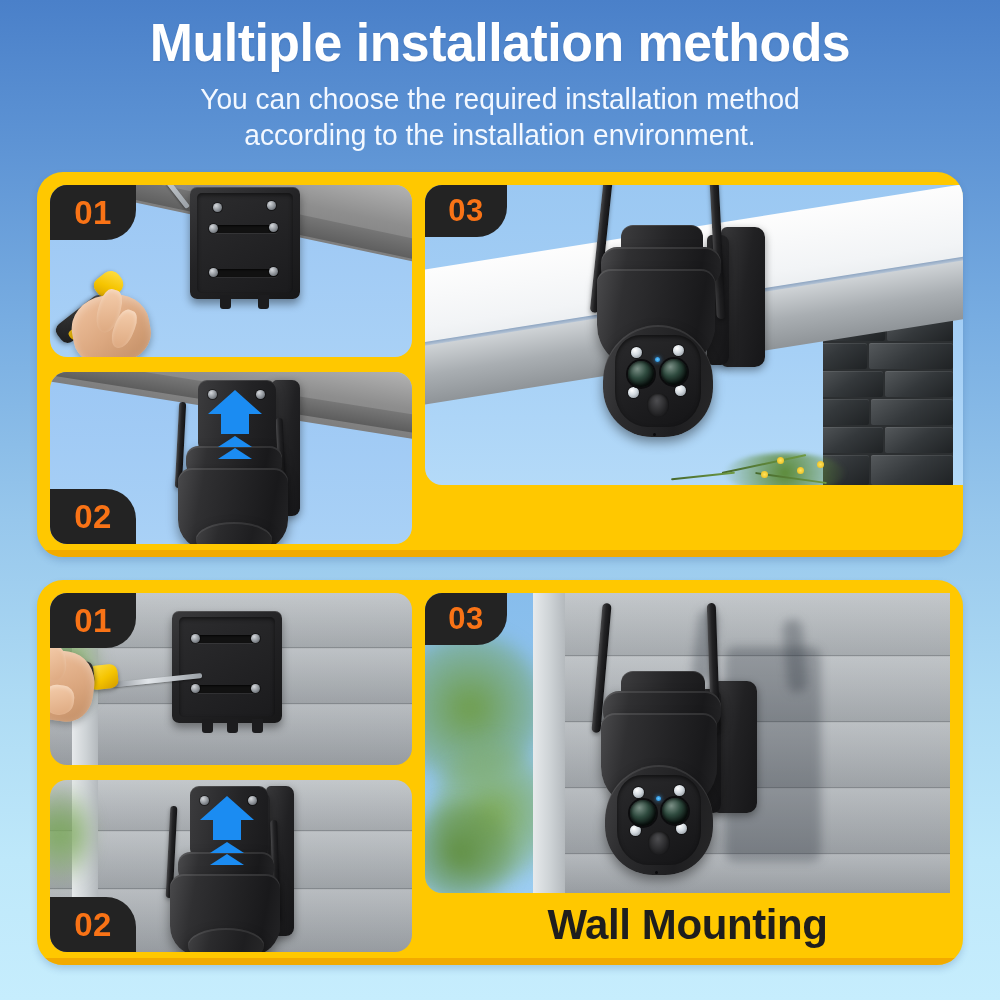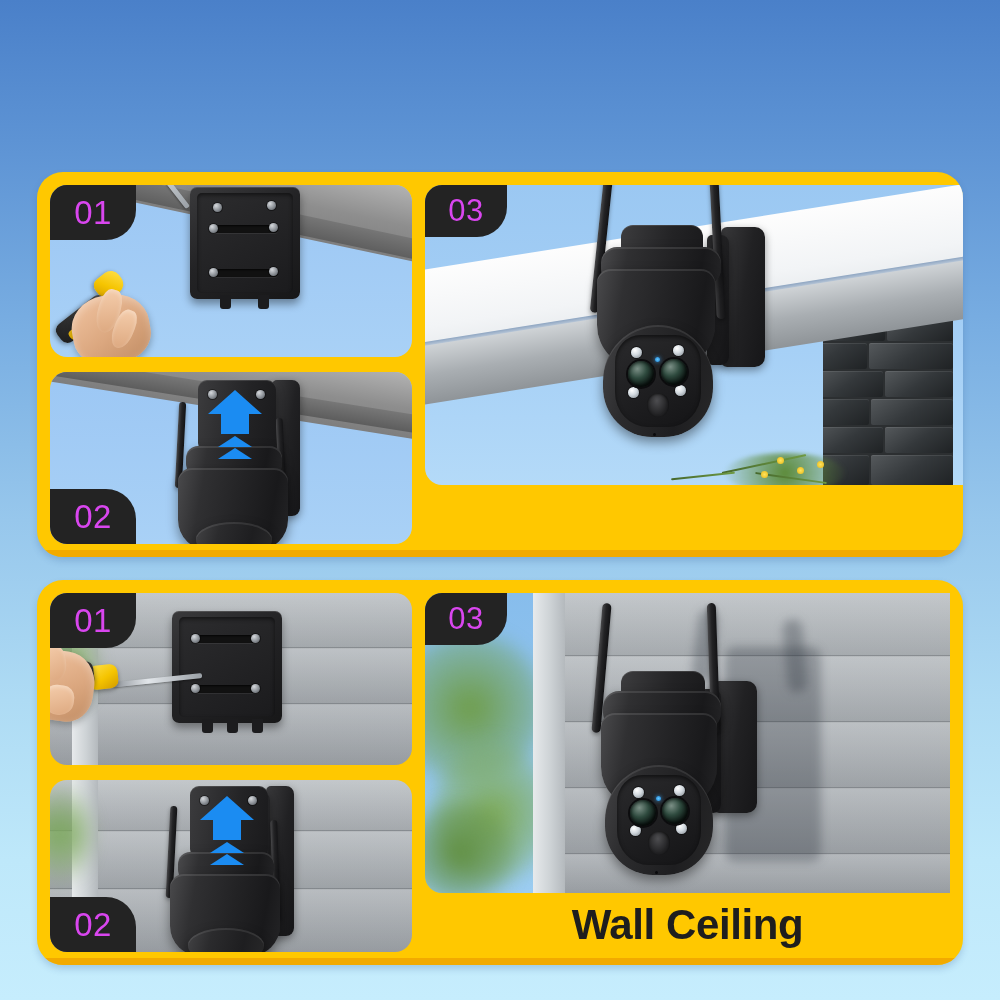--- a/index.html
+++ b/index.html
@@ -83,22 +83,22 @@
     width: 525px; height: 58px;
     display: flex; align-items: center; justify-content: center;
     font-size: 42px; font-weight: 700; color: #1e1e1e;
     letter-spacing: -.4px;
   }
 
   
   .badge {
     position: absolute; z-index: 30;
     background: #232323;
-    color: #d946ef;
-    font-size: 33px; font-weight: 400;
+    color: #f97316;
+    font-size: 33px; font-weight: 700;
     display: flex; align-items: center; justify-content: center;
     letter-spacing: .5px;
   }
   .badge-tl { left: 0; top: 0; width: 86px; height: 55px; border-radius: 0 0 30px 0; }
   .badge-bl { left: 0; bottom: 0; width: 86px; height: 55px; border-radius: 0 30px 0 0; }
   .hero .badge-tl { width: 82px; height: 52px; font-size: 31px; }
 
   
   .scene { position:absolute; inset:0; }
 
@@ -269,20 +269,27 @@
   .castshadow {
     position:absolute; border-radius:10px;
     background:rgba(40,48,56,.30); filter: blur(5px);
   }
 </style>
 </head>
 <body>
 
 <div id="page">
 
+  <div class="hdr">
+    <div class="hdr-title">Multiple installation methods</div>
+    <div class="hdr-sub">
+      <div>You can choose the required installation method</div>
+      <div>according to the installation environment.</div>
+    </div>
+  </div>
 
   <div class="card" id="card-ceiling">
 
     <div class="steps">
 
       <div class="step step-top">
         <div class="scene">
           <div class="sky-lt"></div>
 
           <div class="soffit-diag" style="left:-40px;top:-34px;width:470px;height:74px;transform:rotate(12deg);"></div>
@@ -529,16 +536,16 @@
           <div class="lens" style="left:13px;top:25px;width:26px;height:26px;"></div>
           <div class="lens" style="left:45px;top:23px;width:26px;height:26px;"></div>
           <div class="statled" style="left:39px;top:21px;width:5px;height:5px;"></div>
           <div class="spot" style="left:31px;top:56px;width:22px;height:24px;"></div>
         </div>
         <div class="mic" style="left:230px;top:278px;"></div>
       </div>
       <div class="badge badge-tl">03</div>
     </div>
 
-    <div class="caption">Wall Ceiling</div>
+    <div class="caption">Wall Mounting</div>
   </div>
 
 </div>
 
 </body></html>

